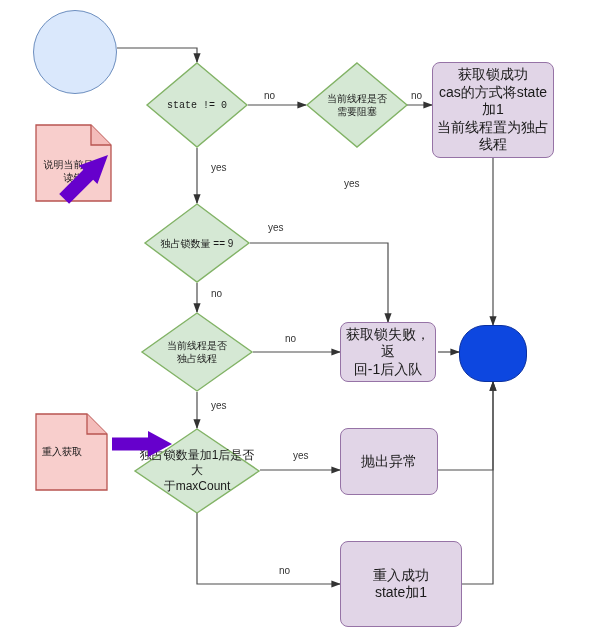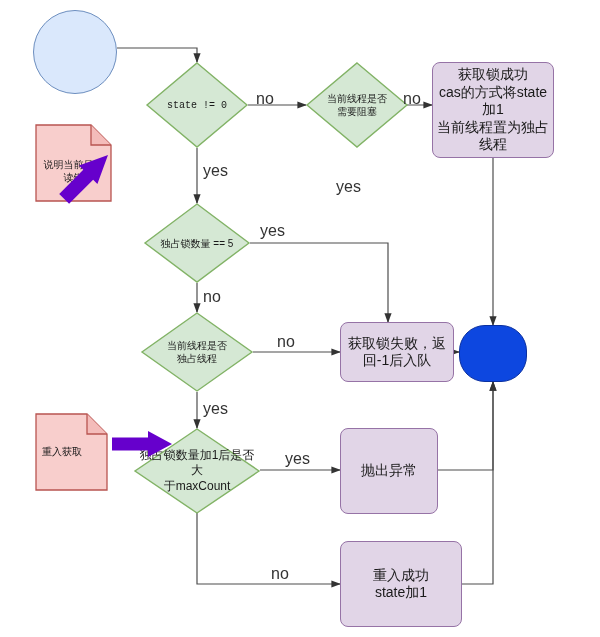--- a/index.html
+++ b/index.html
@@ -83,25 +83,26 @@
     align-items: center;
     justify-content: center;
     text-align: center;
     white-space: pre-line;
     font-size: 10px;
     color: #1a1a1a;
     line-height: 1.35;
   }
   .edge-label {
     position: absolute;
-    font-size: 16px;
+    font-size: 10px;
     color: #333333;
     background: transparent;
     z-index: 4;
     white-space: nowrap;
+    margin-left: 8px;
   }
   #edges, #arrows {
     position: absolute;
     left: 0;
     top: 0;
     width: 600px;
     height: 637px;
   }
   #edges { z-index: 1; }
   #arrows { z-index: 5; }
@@ -171,45 +172,45 @@
   <div class="node process-box" style="left:432px; top:62px; width:122px; height:96px;">
     <span>获取锁成功
 cas的方式将state加1
 当前线程置为独占线程</span>
   </div>
 
   <div class="decision-wrap" style="left:144px; top:203px; width:106px; height:80px;">
     <svg width="106" height="80" viewBox="0 0 106 80" xmlns="http://www.w3.org/2000/svg">
       <polygon points="53,1 105,40 53,79 1,40" fill="#d5e8d4" stroke="#82b366" stroke-width="1.4"></polygon>
     </svg>
-    <div class="decision-label">独占锁数量 == 5</div>
+    <div class="decision-label">独占锁数量 == 9</div>
   </div>
 
   <div class="decision-wrap" style="left:141px; top:312px; width:112px; height:80px;">
     <svg width="112" height="80" viewBox="0 0 112 80" xmlns="http://www.w3.org/2000/svg">
       <polygon points="56,1 111,40 56,79 1,40" fill="#d5e8d4" stroke="#82b366" stroke-width="1.4"></polygon>
     </svg>
     <div class="decision-label">当前线程是否
 独占线程</div>
   </div>
 
-  <div class="node process-box" style="left:340px; top:322px; width:114px; height:60px;">
+  <div class="node process-box" style="left:340px; top:322px; width:96px; height:60px;">
     <span>获取锁失败，返
 回-1后入队</span>
   </div>
 
   <div class="decision-wrap" style="left:134px; top:428px; width:126px; height:86px;">
     <svg width="126" height="86" viewBox="0 0 126 86" xmlns="http://www.w3.org/2000/svg">
       <polygon points="63,1 125,43 63,85 1,43" fill="#d5e8d4" stroke="#82b366" stroke-width="1.4"></polygon>
     </svg>
     <div class="decision-label" style="font-size:12px;">独占锁数量加1后是否大
 于maxCount</div>
   </div>
 
-  <div class="node process-box" style="left:340px; top:428px; width:98px; height:86px;">
+  <div class="node process-box" style="left:340px; top:428px; width:98px; height:67px;">
     <span>抛出异常</span>
   </div>
 
   <div class="node process-box" style="left:340px; top:541px; width:122px; height:86px;">
     <span>重入成功
 state加1</span>
   </div>
 
   <div class="node terminal-blue" style="left:459px; top:325px; width:68px; height:57px;">
     <span></span>

